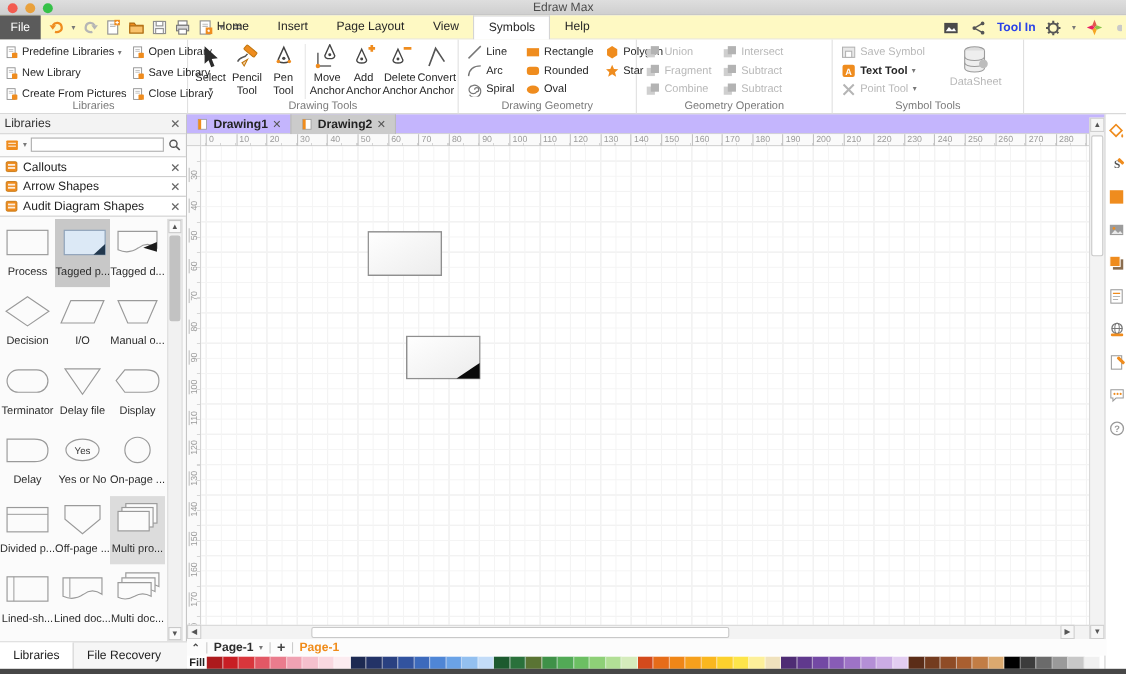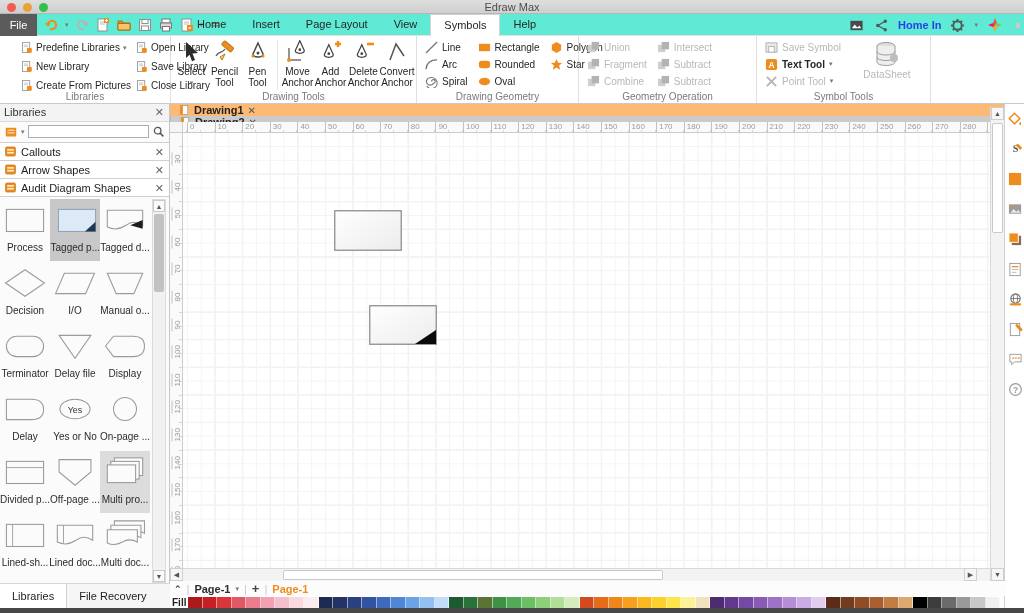--- a/index.html
+++ b/index.html
@@ -8,40 +8,40 @@
   #app { position:relative; width:1024px; height:613px; background:#fff; }
 
   
   .titlebar { position:absolute; left:0; top:0; width:1024px; height:14px;
     background:linear-gradient(#dedede,#cfcfcf); border-bottom:1px solid #b6b6b6; }
   .traffic { position:absolute; top:3px; width:9px; height:9px; border-radius:50%; }
   .t-red{ left:7px; background:#f35c51; } .t-yellow{ left:23px; background:#e9a13c; } .t-green{ left:39px; background:#35c148; }
   .win-title { position:absolute; left:0; right:0; top:1px; text-align:center; font-size:11px; color:#4c4c4c; }
 
   
-  .menubar { position:absolute; left:0; top:14px; width:1024px; height:22px; background:#5eead4; border-bottom:1px solid #e3e3e3; }
+  .menubar { position:absolute; left:0; top:14px; width:1024px; height:22px; background:#fef9c3; border-bottom:1px solid #e3e3e3; }
   .file-btn { position:absolute; left:0; top:0; width:37px; height:22px; background:#5b5b5b; color:#fff;
     font-size:11px; text-align:center; line-height:22px; }
   .qat { position:absolute; left:44px; top:0; height:22px; display:flex; align-items:center; gap:5px; }
   .qat .qicon { width:16px; height:16px; display:flex; align-items:center; justify-content:center; }
   .caret { font-size:7px; color:#777; }
   .menu-tabs { position:absolute; left:184px; top:0; height:22px; display:flex; }
   .menu-tab { padding:0 13px; line-height:21px; font-size:11px; color:#262626; height:22px; }
   .menu-tab.active { background:#fff; border:1px solid #d4d4d4; border-bottom:none; }
   .mb-right { position:absolute; right:4px; top:0; height:22px; display:flex; align-items:center; gap:9px; }
   .signin { color:#2a42e8; font-size:11px; font-weight:bold; }
 
   
   .ribbon { position:absolute; left:0; top:36px; width:1024px; height:68px; background:#fff; border-bottom:1px solid #c9c9c9; }
   .rgroup { position:absolute; top:0; height:67px; border-right:1px solid #e0e0e0; }
   .rg-label { position:absolute; bottom:1px; left:0; right:0; text-align:center; font-size:10px; color:#7a7a7a; }
   .g-libraries{ left:0; width:171px; } .g-drawtools{ left:171px; width:246px; }
   .g-drawgeo{ left:417px; width:162px; } .g-geoop{ left:579px; width:178px; }
   .g-symtools{ left:757px; width:174px; border-right:1px solid #e0e0e0; }
-  .smallbtn-cols { display:flex; padding:3px 2px 0 4px; gap:4px;margin-left:16px; }
+  .smallbtn-cols { display:flex; padding:3px 2px 0 4px; gap:4px; }
   .smallbtn { display:flex; align-items:center; gap:3px; height:17px; font-size:10px; color:#262626; white-space:nowrap; }
   .bigbtns { display:flex; padding:2px 2px 0 4px; }
   .bigbtn { width:34px; display:flex; flex-direction:column; align-items:center; font-size:10px; color:#262626; text-align:center; line-height:11px; padding-top:2px; }
   .bigbtn .bicon { height:24px; display:flex; align-items:flex-end; justify-content:center; margin-bottom:2px; }
   .anchor-sep { width:1px; background:#e6e6e6; height:50px; margin:2px 3px 0 3px; }
   .geo-cols { display:flex; padding:4px 0 0 8px; gap:10px; }
   .geo-col { display:flex; flex-direction:column; gap:3px; }
   .geo-item { display:flex; align-items:center; gap:4px; height:14px; font-size:10px; color:#262626; white-space:nowrap; }
   .disabled, .disabled .geo-item { color:#b8b8b8 !important; }
   .st-col { display:flex; flex-direction:column; gap:3px; padding:4px 0 0 8px; }
@@ -66,21 +66,21 @@
   .shape-label { font-size:10px; color:#2b2b2b; margin-top:4px; white-space:nowrap; }
   .gal-scroll { position:absolute; right:3px; top:95px; width:14px; height:384px; background:#f1f1f1; border:1px solid #dcdcdc; }
   .gs-btn { position:absolute; left:0; width:12px; height:12px; background:#fafafa; border:1px solid #c9c9c9; color:#555;
     font-size:7px; text-align:center; line-height:11px; }
   .gs-thumb { position:absolute; left:1px; top:14px; width:10px; height:78px; background:#c2c2c2; border-radius:2px; }
   .sb-tabs { position:absolute; left:0; bottom:0px; width:170px; height:25px; background:#f6f6f6; display:flex; border-top:1px solid #d8d8d8; }
   .sb-tab { padding:0 12px; line-height:24px; font-size:11px; color:#222; }
   .sb-tab.active { background:#fff; border-right:1px solid #d0d0d0; }
 
   
-  .tabbar { position:absolute; left:170px; top:104px; width:836px; height:18px; background:#fdba74; border-bottom:1px solid #d4d4d4; display:flex;flex-direction:column; }
+  .tabbar { position:absolute; left:170px; top:104px; width:836px; height:18px; background:#c4b5fd; border-bottom:1px solid #d4d4d4; display:flex; }
   .doc-tab { display:flex; align-items:center; gap:4px; padding:0 8px; font-size:11px; font-weight:bold; color:#222; height:18px; }
   .doc-tab.active { background:#cbcbcb; border-right:1px solid #b9b9b9; border-left:1px solid #b9b9b9; }
   .doc-tab .tx { font-weight:normal; color:#555; font-size:10px; }
 
   .ruler-corner { position:absolute; left:170px; top:122px; width:13px; height:11px; background:#f5f5f5; border-right:1px solid #d0d0d0; border-bottom:1px solid #cccccc; }
   .h-ruler { position:absolute; left:183px; top:122px; width:807px; height:11px; background:#fafafa; border-bottom:1px solid #cccccc;
     background-image:repeating-linear-gradient(90deg,#d6d6d6 0 1px,transparent 1px 13.8px);
     background-size:100% 3px; background-position:3px 8px; background-repeat:no-repeat; }
   .h-ruler .tick { position:absolute; top:0; font-size:8px; color:#9a9a9a; border-left:1px solid #c2c2c2; padding-left:2px; height:11px; line-height:9px; }
   .v-ruler { position:absolute; left:170px; top:133px; width:13px; height:435px; background:#fafafa; border-right:1px solid #cccccc;
@@ -216,21 +216,21 @@
         </span>
       <span class="qicon" id="ic-share">
           <svg width="15" height="15" viewBox="0 0 16 16" xmlns="http://www.w3.org/2000/svg">
             <circle cx="12" cy="3.5" r="1.8" fill="#555"></circle>
             <circle cx="4" cy="8" r="1.8" fill="#555"></circle>
             <circle cx="12" cy="12.5" r="1.8" fill="#555"></circle>
             <line x1="4" y1="8" x2="12" y2="3.5" stroke="#555" stroke-width="1.3"></line>
             <line x1="4" y1="8" x2="12" y2="12.5" stroke="#555" stroke-width="1.3"></line>
           </svg>
         </span>
-      <span class="signin">Home In</span>
+      <span class="signin">Tool In</span>
       <span class="qicon" id="ic-gear">
           <svg width="15" height="15" viewBox="0 0 16 16" xmlns="http://www.w3.org/2000/svg">
             <circle cx="8" cy="8" r="4.5" fill="none" stroke="#555" stroke-width="2"></circle>
             <g stroke="#555" stroke-width="2">
               <line x1="8" y1="1" x2="8" y2="3" transform="rotate(0 8 8)"></line>
               <line x1="8" y1="13" x2="8" y2="15" transform="rotate(0 8 8)"></line>
               <line x1="8" y1="1" x2="8" y2="3" transform="rotate(45 8 8)"></line>
               <line x1="8" y1="13" x2="8" y2="15" transform="rotate(45 8 8)"></line>
               <line x1="8" y1="1" x2="8" y2="3" transform="rotate(90 8 8)"></line>
               <line x1="8" y1="13" x2="8" y2="15" transform="rotate(90 8 8)"></line>

